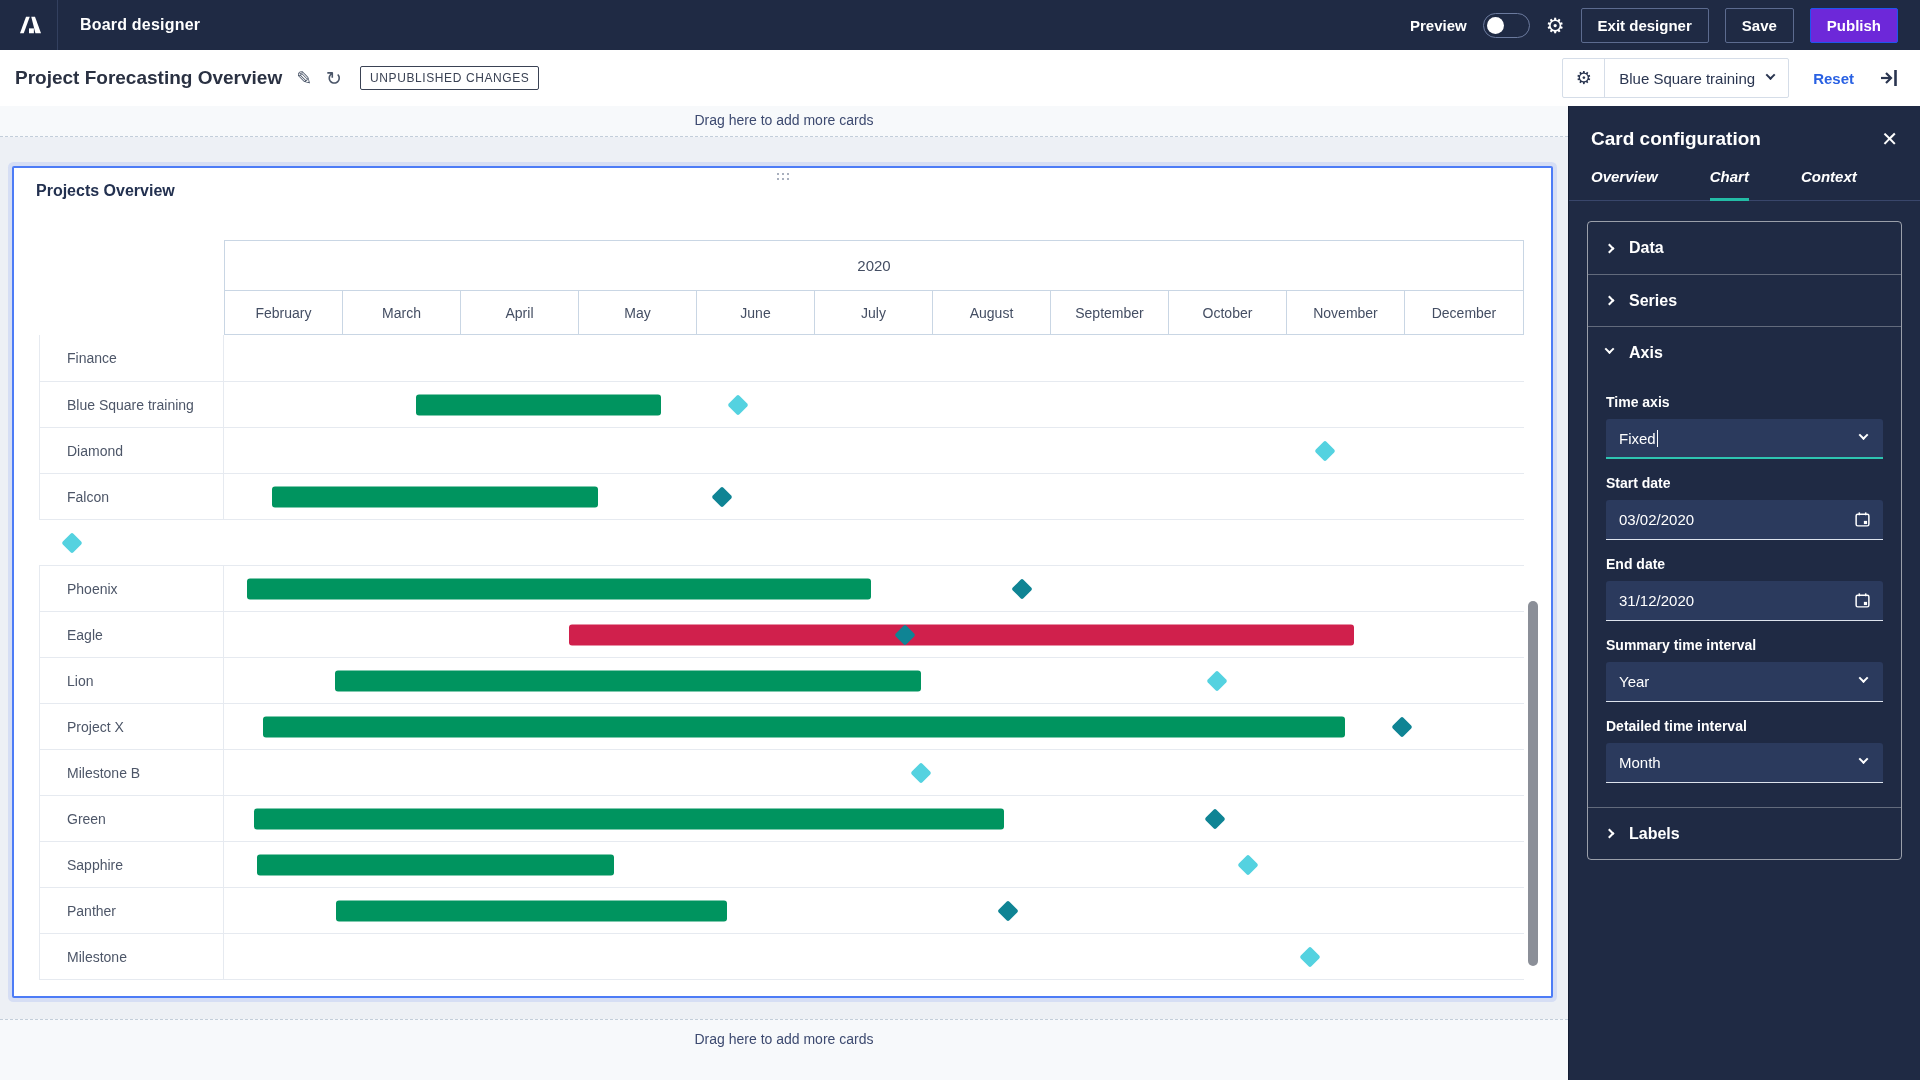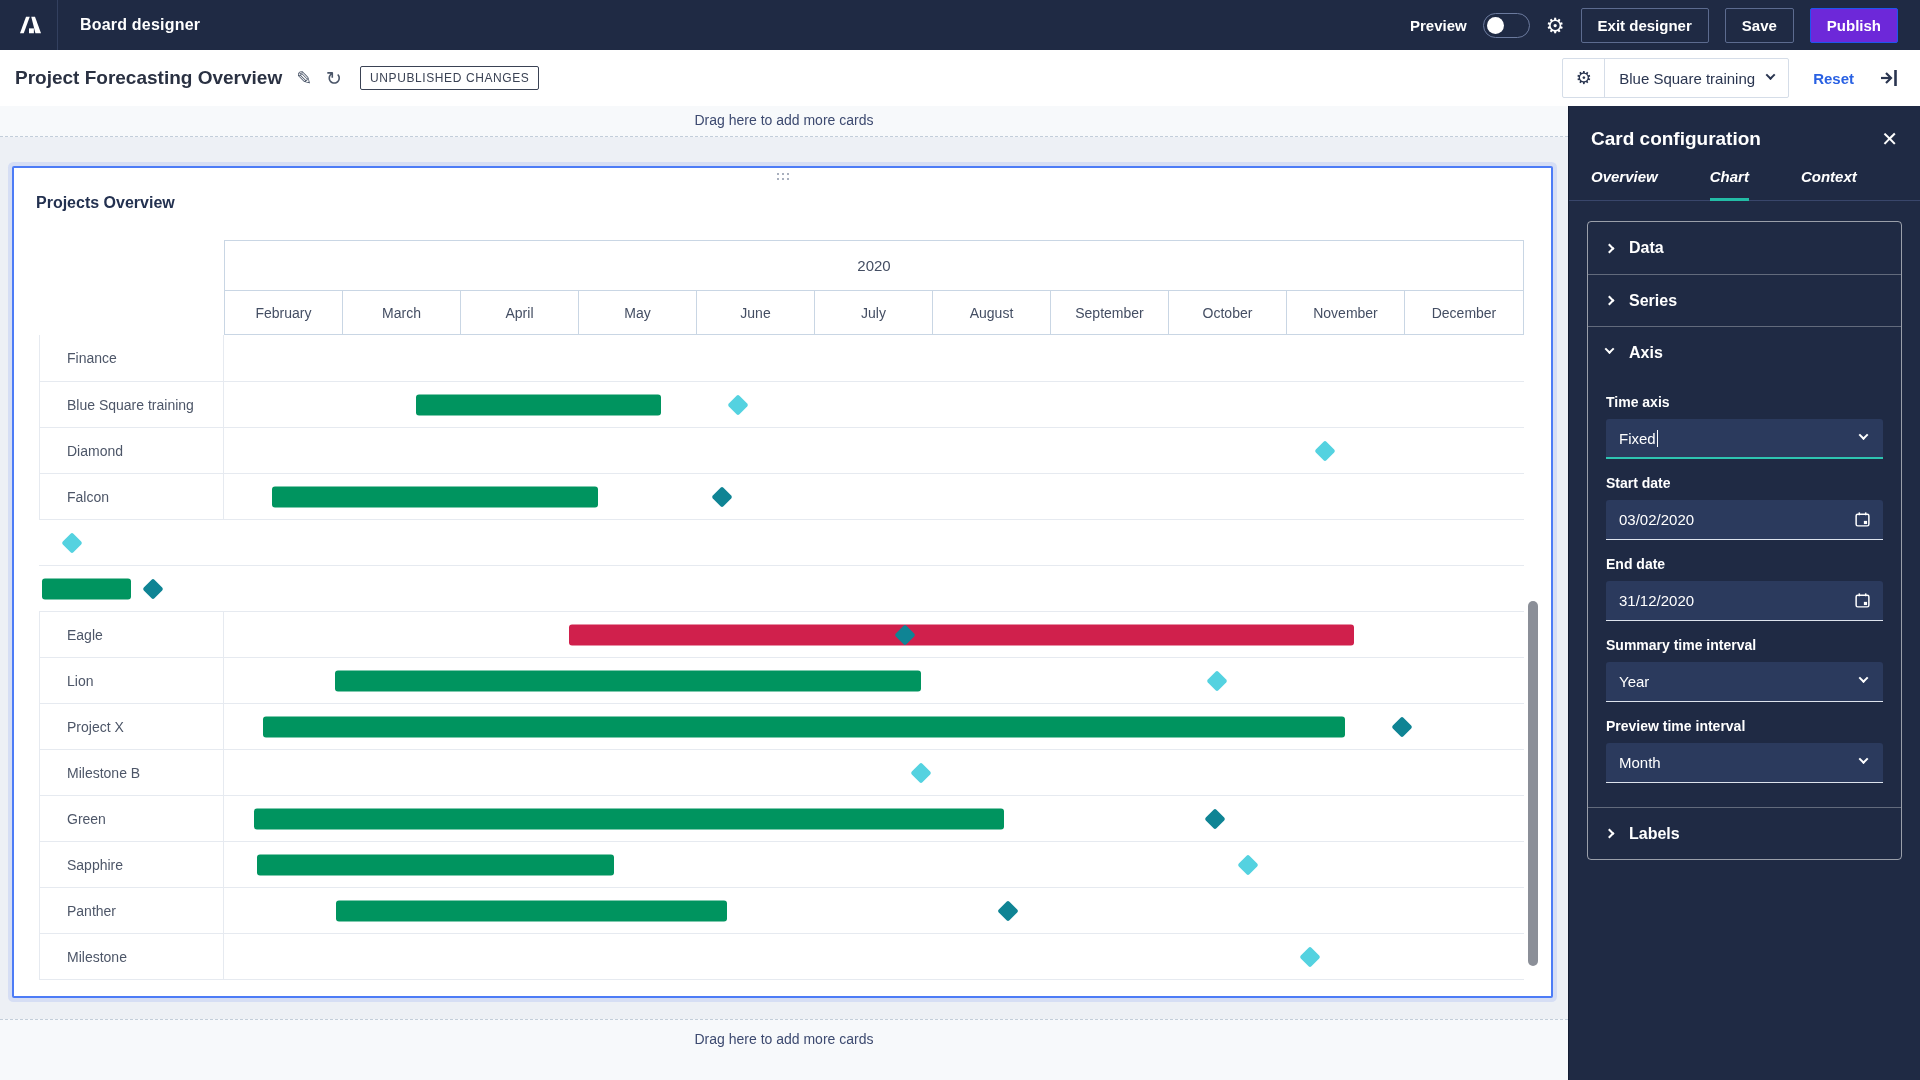--- a/index.html
+++ b/index.html
@@ -38,21 +38,21 @@
   .dropzone { background:#F7F9FB; font-size:14px; color:#3D4A70; text-align:center; }
   .dropzone.top { height:31px; line-height:29px; border-bottom:1px dashed #C3CEDA; }
   .dropzone.bottom { flex:1 1 auto; border-top:1px dashed #C3CEDA; padding-top:11px; }
 
   .canvas { height:882px; background:#EDF0F5; position:relative; }
 
   
   .card { position:absolute; left:12px; top:29px; width:1541px; height:832px; background:#fff; border:2px solid #4D7CF6; border-radius:2px; box-shadow:0 0 0 4px rgba(93,131,244,.16); }
   .drag-handle { position:absolute; top:4px; left:50%; transform:translateX(-50%); display:grid; grid-template-columns:repeat(3,4px); grid-auto-rows:4px; gap:1px; cursor:grab; }
   .drag-handle i { width:2px; height:2px; border-radius:50%; background:#8C96A9; margin:1px; }
-  .card-title { position:absolute; left:22px; top:26px; font-size:16px; font-weight:bold; color:#233150;text-align:right; }
+  .card-title { position:absolute; left:22px; top:14px; font-size:16px; font-weight:bold; color:#233150;text-align:right; }
 
   
   .gantt { position:absolute; left:25px; top:72px; width:1485px; }
   .g-head { display:grid; grid-template-columns:185px 1fr; }
   .year-band { grid-column:2; border:1px solid #C9D6E4; height:51px; display:flex; align-items:center; justify-content:center; font-size:15px; color:#444E63; }
   .months { grid-column:2; display:grid; grid-template-columns:repeat(11,1fr); border:1px solid #C9D6E4; border-top:none; height:44px; }
   .month-cell { display:flex; align-items:center; justify-content:center; font-size:14px; color:#444E63; border-right:1px solid #C9D6E4; }
   .month-cell:last-child { border-right:none; }
 
   .grow { display:grid; grid-template-columns:185px 1fr; height:46px; border-top:1px solid #E6EAF0; }
@@ -192,20 +192,21 @@
                   <div class="gbar" style="left: 3.7%; width: 25.1%; background: rgb(0, 148, 95);"></div>
                   <div class="gdia" style="left: 38.3%; background: rgb(15, 132, 148);"></div>
                 </div>
               </div>
               <div class="grow">
                 <div class="gtrack">
                   <div class="gdia" style="left: 17.9%; background: rgb(84, 210, 224);"></div>
                 </div>
               </div>
               <div class="grow">
+                <div class="glabel">Phoenix</div>
                 <div class="gtrack">
                   <div class="gbar" style="left: 1.8%; width: 48%; background: rgb(0, 148, 95);"></div>
                   <div class="gdia" style="left: 61.4%; background: rgb(15, 132, 148);"></div>
                 </div>
               </div>
               <div class="grow">
                 <div class="glabel">Eagle</div>
                 <div class="gtrack">
                   <div class="gbar" style="left: 26.5%; width: 60.4%; background: rgb(208, 32, 76);"></div>
                   <div class="gdia" style="left: 52.4%; background: rgb(15, 132, 148);"></div>
@@ -321,21 +322,21 @@
             <rect x="9.3" y="9.3" width="3" height="3" fill="#fff"></rect>
           </svg>
         </div>
 
         <div class="field-label">Summary time interval</div>
         <div class="field">
           <span>Year</span>
           <span class="chev" style="margin-top:-4px;"></span>
         </div>
 
-        <div class="field-label">Preview time interval</div>
+        <div class="field-label">Detailed time interval</div>
         <div class="field">
           <span>Month</span>
           <span class="chev" style="margin-top:-4px;"></span>
         </div>
       </div>
       <div class="section-row">
         <span class="chev right s-chev"></span>
         <span class="section-label">Labels</span>
       </div>
     </div>

